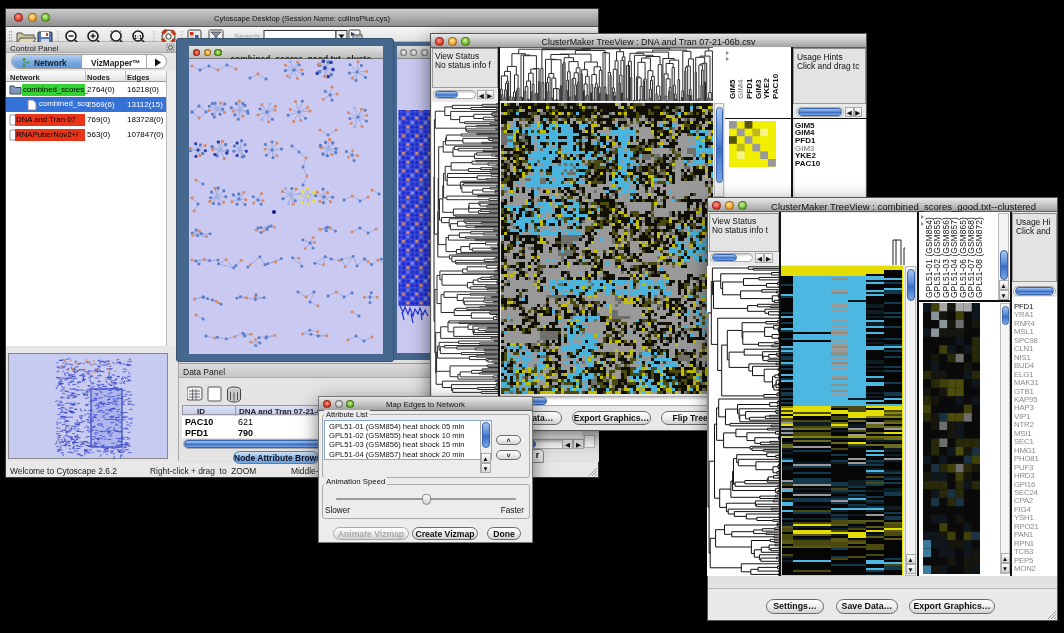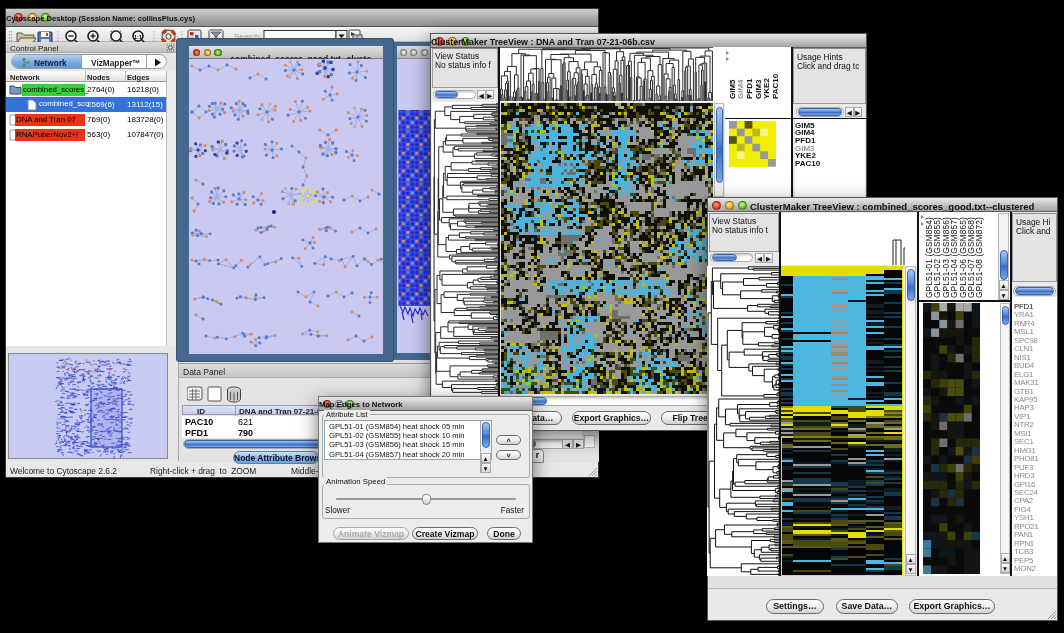--- a/index.html
+++ b/index.html
@@ -5,21 +5,21 @@
 #s{position:absolute;left:0;top:0;width:1064px;height:633px;background:#000}
 .abs{position:absolute}
 .win{position:absolute;border:1px solid #666;box-shadow:0 6px 18px rgba(0,0,0,.55)}
 .tbar{position:absolute;left:0;top:0;right:0;background:linear-gradient(#e8e8e8,#c6c6c6 50%,#a2a2a2);border-bottom:1px solid #5e5e5e}
 .lights{position:absolute;display:flex;gap:4.6px}
 .lt{width:9px;height:9px;border-radius:50%;border:.5px solid rgba(0,0,0,.35)}
 .lt.r{background:radial-gradient(circle at 3px 2.5px,#ff9a8a,#e0412f 60%,#9a1a0a)}
 .lt.y{background:radial-gradient(circle at 3px 2.5px,#ffe9a0,#f0a72d 60%,#b06a00)}
 .lt.g{background:radial-gradient(circle at 3px 2.5px,#d2f5a0,#6fbb2e 60%,#3a7a00)}
 .lt.gr{background:radial-gradient(circle at 3px 2.5px,#f2f2f2,#c0c0c0 60%,#8a8a8a)}
-.ttl{position:absolute;width:100%;text-align:left;font-weight:bold;color:#111;white-space:nowrap}
+.ttl{position:absolute;width:100%;text-align:center;font-weight:normal;color:#111;white-space:nowrap}
 .panel{position:absolute;background:#e3e3e3;border:1px solid #9a9a9a;border-top-color:#8a8a8a;color:#111}
 .sbtrack{position:absolute;background:linear-gradient(#c8c8c8,#fff 40%,#fff);border:1px solid #aaa;border-radius:99px}
 .sbpill{position:absolute;border-radius:99px;background:linear-gradient(#a8c8f0,#5588d8 45%,#3a6cc4 55%,#7aa8e8);border:.5px solid #3a64a8}
 .sarr{position:absolute;background:linear-gradient(#fdfdfd,#d8d8d8);border:1px solid #aaa;font-size:6.5px;color:#111;text-align:center;line-height:9px}
 .btn{position:absolute;background:linear-gradient(#ffffff,#efefef 45%,#d2d2d2);border:1.6px solid #6a6a6a;border-radius:99px;text-align:center;font-weight:bold;color:#111}
 .divv{position:absolute;background:#111}.t9{font-size:9px}
 </style></head><body>
 <div id="s">
 
 <div class="win" style="left:5px;top:8px;width:594px;height:470px;background:#e8e8e8;border-color:#3a3a3a">

